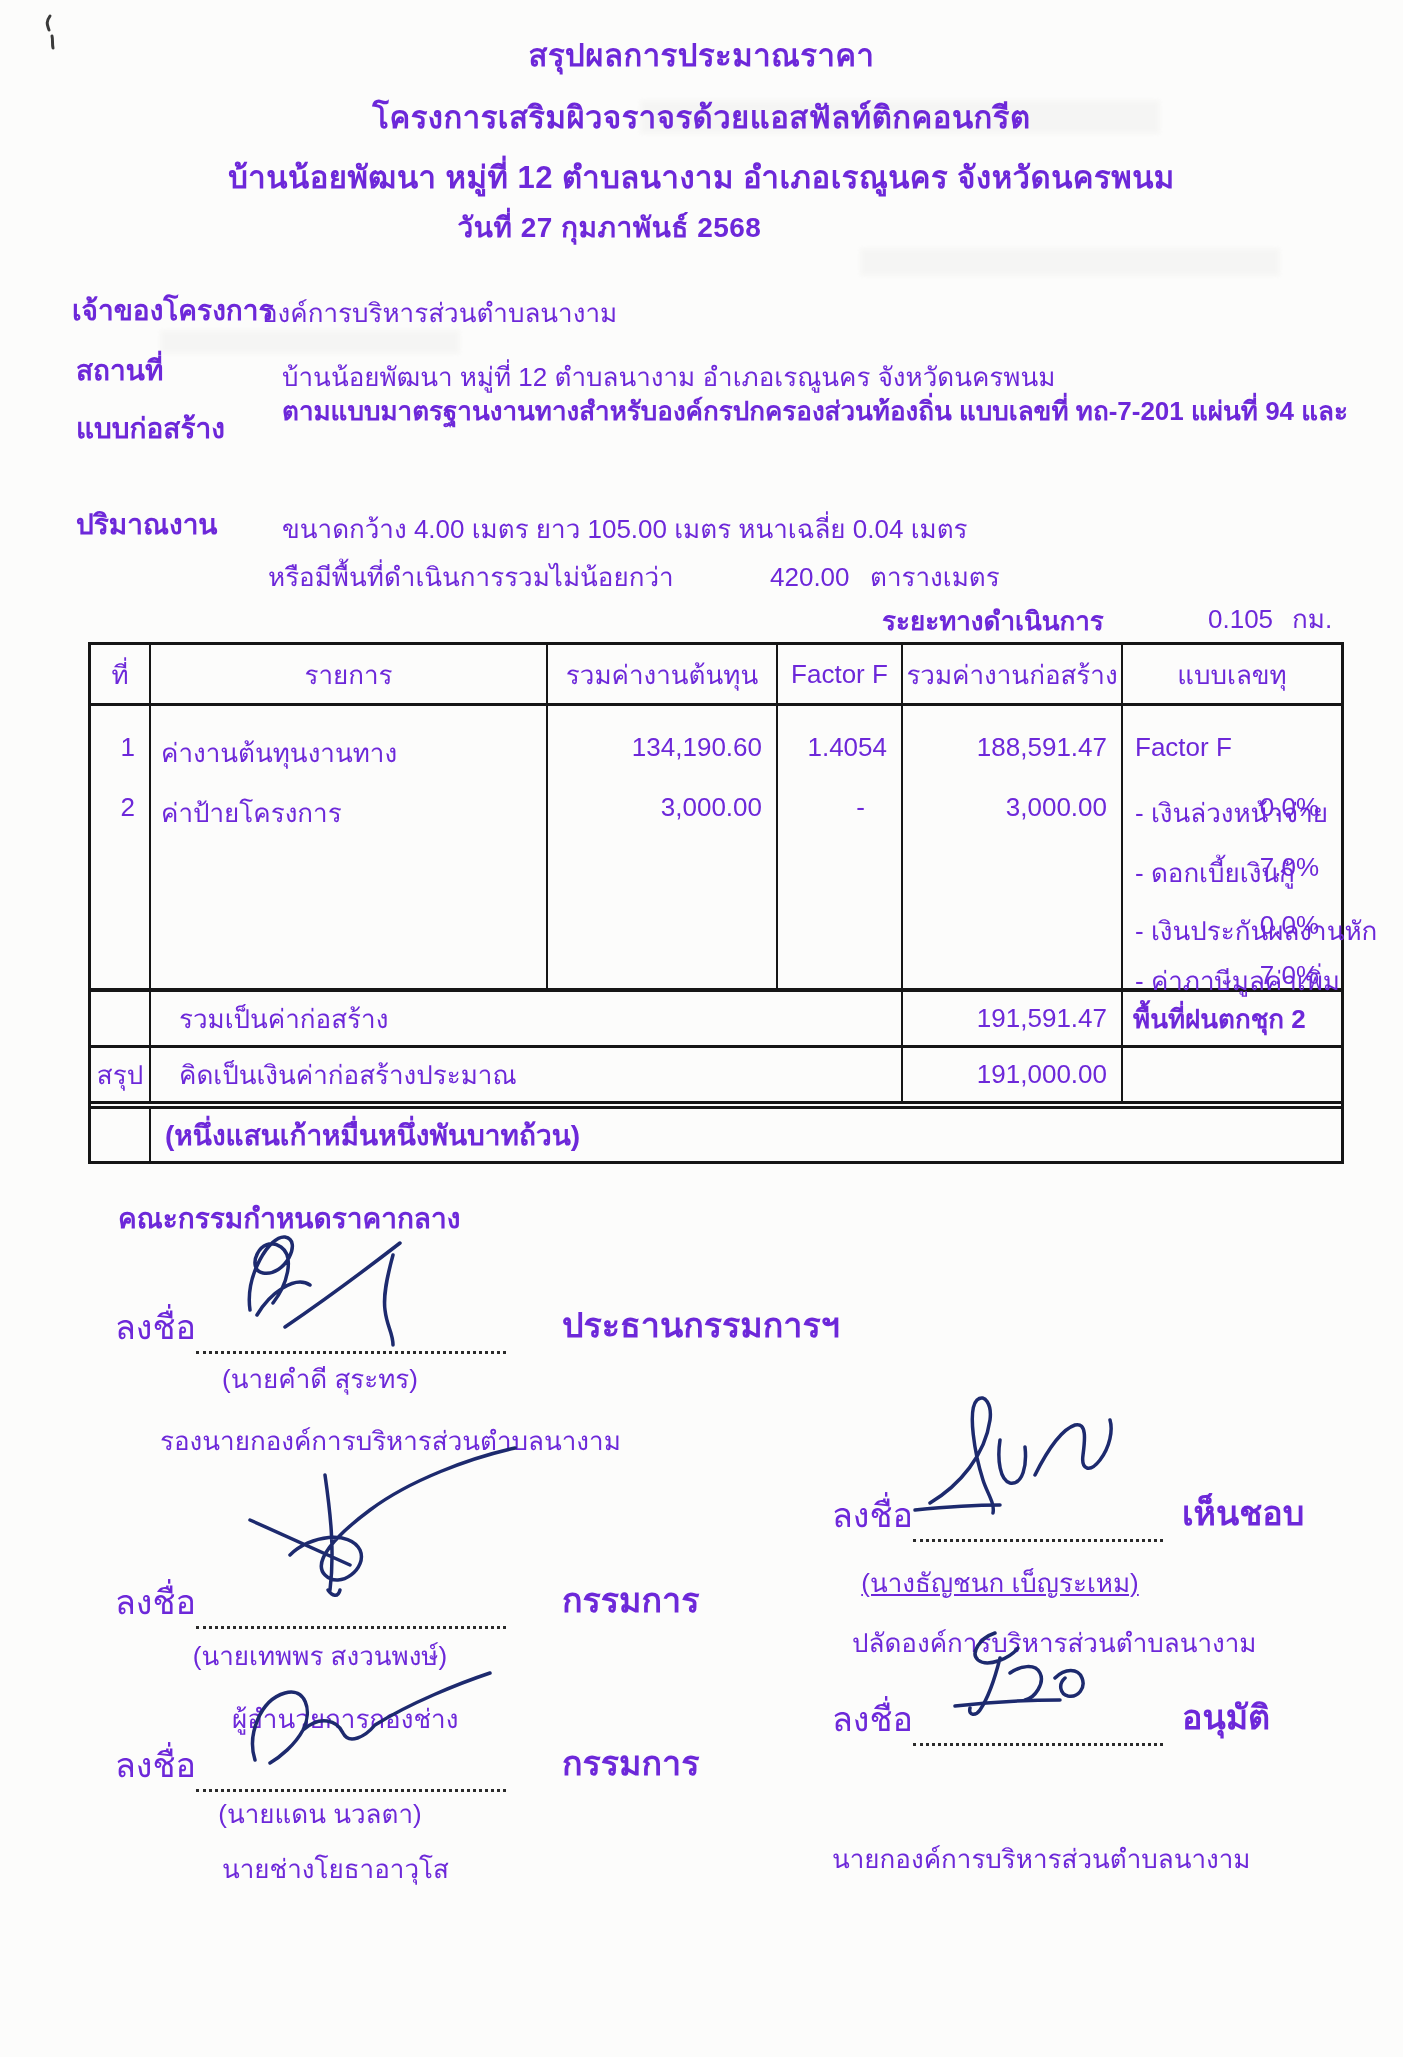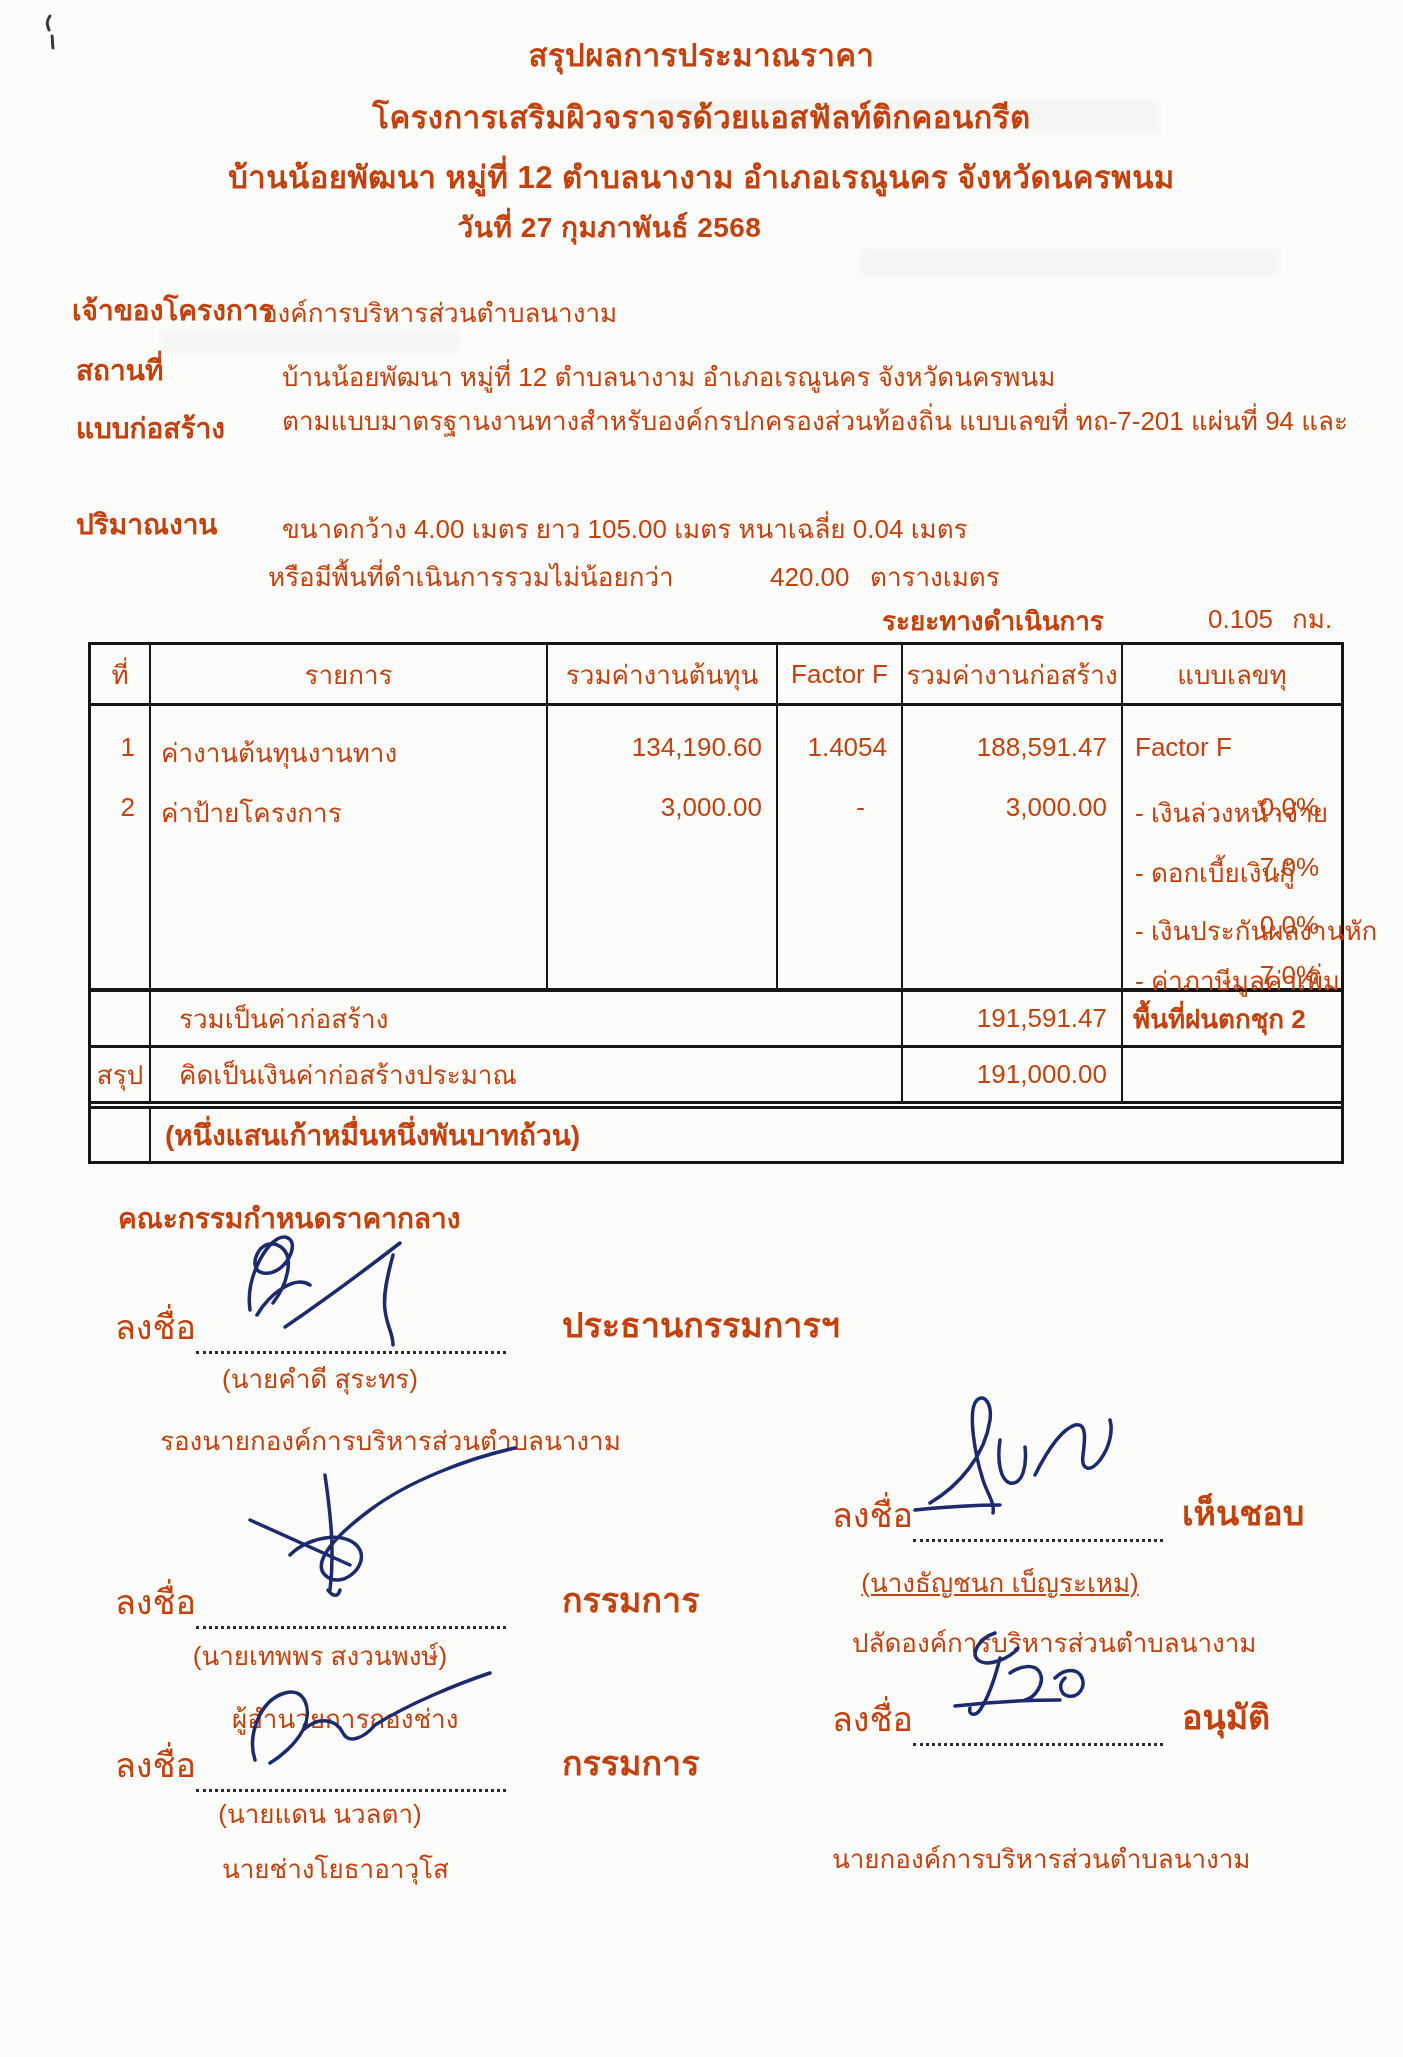--- a/index.html
+++ b/index.html
@@ -3,21 +3,21 @@
 <meta charset="utf-8">
 <style>
   * { margin:0; padding:0; box-sizing:border-box; }
   html,body { background:#e8e8e6; }
   #page {
     position:relative;
     width:1403px; height:2057px;
     margin:0 auto;
     background:#fcfcfb;
     font-family:"Liberation Sans","DejaVu Sans",sans-serif;
-    color:#c2410c;
+    color:#6d28d9;
     overflow:hidden;
   }
   .abs { position:absolute; }
   .bold { font-weight:bold; }
   .center { text-align:center; }
   .t-title { font-size:31px; font-weight:bold; letter-spacing:.5px; }
   .t-body  { font-size:26px; line-height:1.35; }
   .t-label { font-size:28px; font-weight:bold; }
   .faint { background:#9a9a94; opacity:.06; border-radius:3px; filter:blur(2px); }
 
@@ -76,21 +76,21 @@
   <div class="abs t-title center" style="left:0; top:152px; width:1403px;">บ้านน้อยพัฒนา  หมู่ที่ 12  ตำบลนางาม   อำเภอเรณูนคร  จังหวัดนครพนม</div>
   <div class="abs t-title center" style="left:0; top:205px; width:1219px; font-size:28px;">วันที่  27 กุมภาพันธ์ 2568</div>
 
   <div class="abs t-label" style="left:72px;  top:288px;">เจ้าของโครงการ</div>
   <div class="abs t-body" style="left:262px; top:296px;">องค์การบริหารส่วนตำบลนางาม</div>
 
   <div class="abs t-label" style="left:76px;  top:348px;">สถานที่</div>
   <div class="abs t-body" style="left:282px; top:360px;">บ้านน้อยพัฒนา  หมู่ที่ 12  ตำบลนางาม   อำเภอเรณูนคร  จังหวัดนครพนม</div>
 
   <div class="abs t-label" style="left:76px;  top:406px;">แบบก่อสร้าง</div>
-  <div class="abs t-body" style="left:282px; top:404px;">ตามแบบมาตรฐานงานทางสำหรับองค์กรปกครองส่วนท้องถิ่น  แบบเลขที่ ทถ-7-201 แผ่นที่ 94 และ</div>
+  <div class="abs t-body" style="left:282px; top:394px;font-weight:bold;">ตามแบบมาตรฐานงานทางสำหรับองค์กรปกครองส่วนท้องถิ่น  แบบเลขที่ ทถ-7-201 แผ่นที่ 94 และ</div>
 
   <div class="abs t-label" style="left:76px;  top:502px;">ปริมาณงาน</div>
   <div class="abs t-body" style="left:282px; top:512px;">ขนาดกว้าง 4.00 เมตร  ยาว 105.00 เมตร  หนาเฉลี่ย 0.04 เมตร</div>
 
   <div class="abs t-body" style="left:268px; top:560px;">หรือมีพื้นที่ดำเนินการรวมไม่น้อยกว่า</div>
   <div class="abs t-body" style="left:770px; top:560px;">420.00</div>
   <div class="abs t-body" style="left:870px; top:560px;">ตารางเมตร</div>
 
   <div class="abs t-body bold" style="left:882px;  top:604px;">ระยะทางดำเนินการ</div>
   <div class="abs t-body" style="left:1208px; top:602px;">0.105</div>

